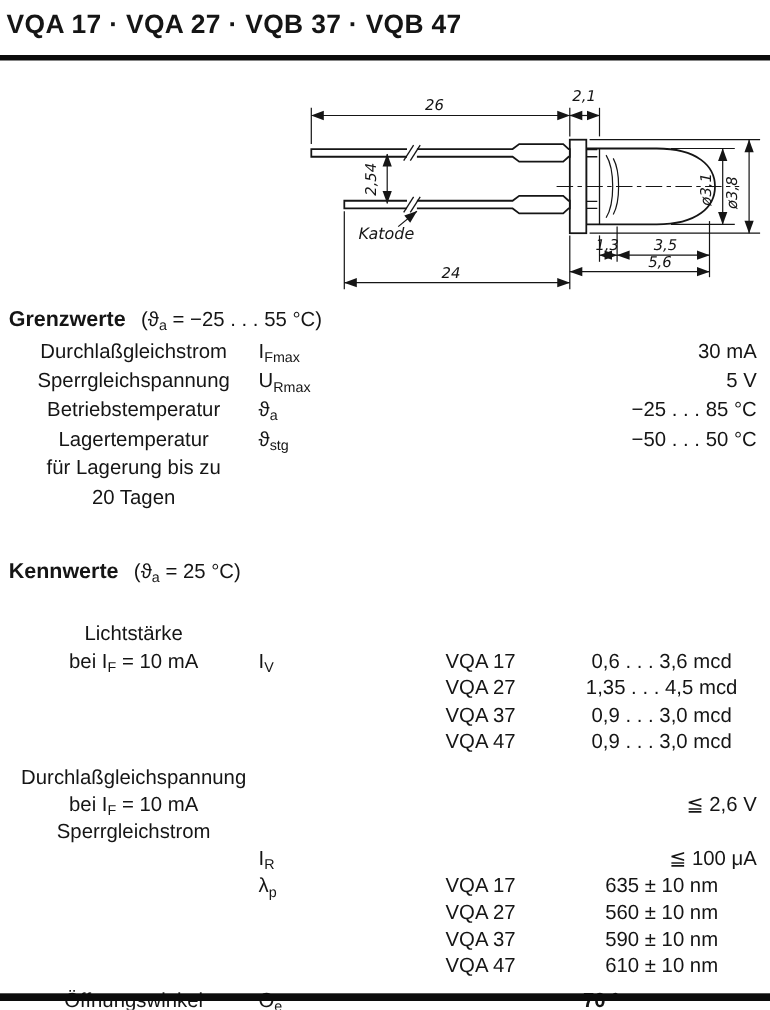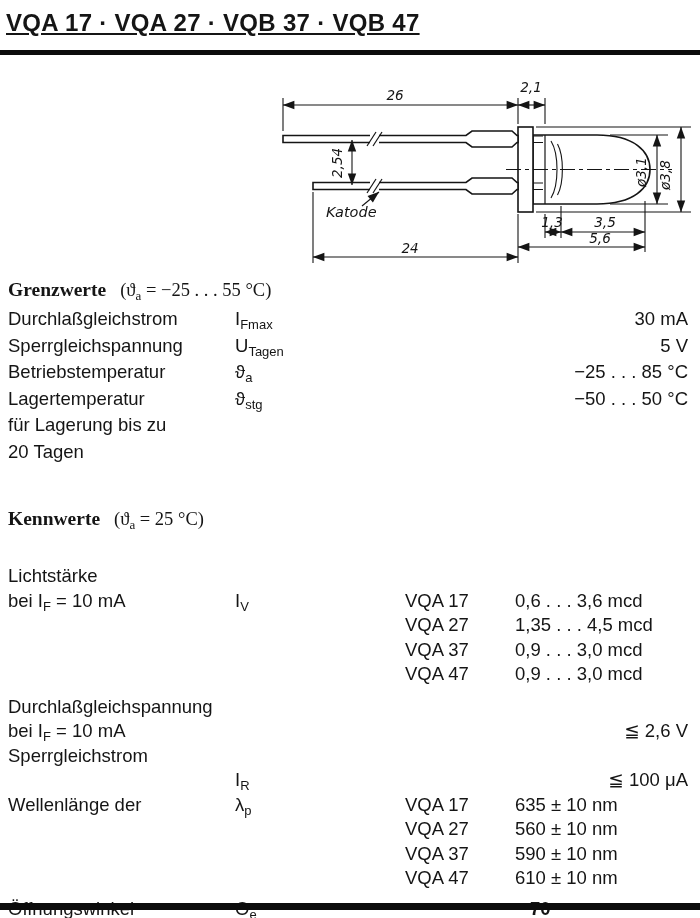--- a/index.html
+++ b/index.html
@@ -4,45 +4,45 @@
 <style>
   * { margin:0; padding:0; box-sizing:border-box; }
   html,body { background:#ffffff; }
   body {
     width:700px; height:918px; position:relative; overflow:hidden;
     color:#151515;
     font-family:"Liberation Sans","DejaVu Sans",sans-serif;
   }
   .title {
     position:absolute; left:6px; top:9px;
-    font-size:24px; font-weight:bold; letter-spacing:0.3px;text-decoration:underline;
+    font-size:24px; font-weight:bold; letter-spacing:0.3px;
   }
   .rule { position:absolute; left:0; width:700px; background:#0c0c0c; }
   .rule-top { top:50px; height:5px; }
   .rule-bottom { top:903px; height:7px; }
 
   svg.drawing { position:absolute; left:0; top:80px; }
   svg.drawing text {
     font-family:"DejaVu Sans",sans-serif;
     font-style:italic; font-size:13.5px; fill:#151515;
   }
   svg.drawing text.katode { font-size:14.5px; }
 
-  .shead { position:absolute; left:8px; font-size:19.5px; white-space:nowrap;font-family:Liberation Serif, serif; }
+  .shead { position:absolute; left:8px; font-size:19.5px; white-space:nowrap; }
   .shead .hd { font-weight:bold; }
   .shead .cond { font-size:18.5px; margin-left:14px; }
 
   .tbl { position:absolute; left:8px; right:12px; font-size:18.5px; }
   .line { display:grid; grid-template-columns:227px 170px 110px 1fr; }
   .gw .line { height:26.5px; line-height:26.5px; }
   .kw .line { height:24.5px; line-height:24.5px; }
-  .lbl { grid-column:1; white-space:nowrap; }
+  .lbl { grid-column:1; white-space:nowrap;text-align:center; }
   .sym { grid-column:2; font-weight:normal; white-space:nowrap; }
   .variant { grid-column:3; white-space:nowrap; }
-  .val { grid-column:4; text-align:left; white-space:nowrap; }
+  .val { grid-column:4; text-align:center; white-space:nowrap; }
   .val2 { grid-column:3 / 5; text-align:right; white-space:nowrap; }
   .sub { font-size:13px; vertical-align:-4px; line-height:1; }
   .bold { font-weight:bold;text-align:center; }
   .gap7 { height:8px; } .gap6 { height:6px; }
 </style>
 </head>
 <body>
 
 <div>
 
@@ -121,21 +121,21 @@
   </div>
 
   <div class="tbl gw" style="top:306px">
     <div class="line">
       <span class="lbl">Durchlaßgleichstrom</span>
       <span class="sym"><span>I</span><span class="sub">Fmax</span></span>
       <span class="val2">30 mA</span>
     </div>
     <div class="line">
       <span class="lbl">Sperrgleichspannung</span>
-      <span class="sym"><span>U</span><span class="sub">Tagen</span></span>
+      <span class="sym"><span>U</span><span class="sub">Rmax</span></span>
       <span class="val2">5 V</span>
     </div>
     <div class="line">
       <span class="lbl">Betriebstemperatur</span>
       <span class="sym"><span>ϑ</span><span class="sub">a</span></span>
       <span class="val2">−25 . . . 85 °C</span>
     </div>
     <div class="line">
       <span class="lbl">Lagertemperatur</span>
       <span class="sym"><span>ϑ</span><span class="sub">stg</span></span>
@@ -189,21 +189,20 @@
 
     <div class="line">
       <span class="lbl">Sperrgleichstrom</span>
     </div>
     <div class="line">
       <span class="sym"><span>I</span><span class="sub">R</span></span>
       <span class="val2">≦ 100 μA</span>
     </div>
 
     <div class="line">
-      <span class="lbl">Wellenlänge der</span>
       <span class="sym"><span>λ</span><span class="sub">p</span></span>
       <span class="variant">VQA 17</span>
       <span class="val">635 ± 10 nm</span>
     </div>
     <div class="line">
       <span class="variant">VQA 27</span>
       <span class="val">560 ± 10 nm</span>
     </div>
     <div class="line">
       <span class="variant">VQA 37</span>

